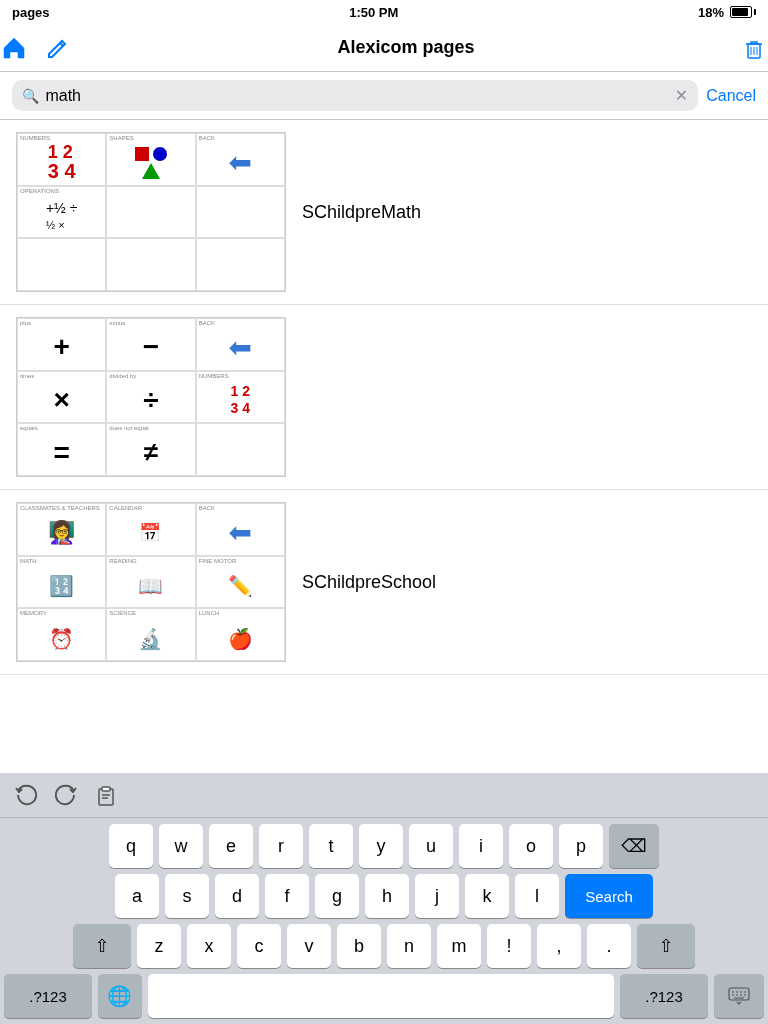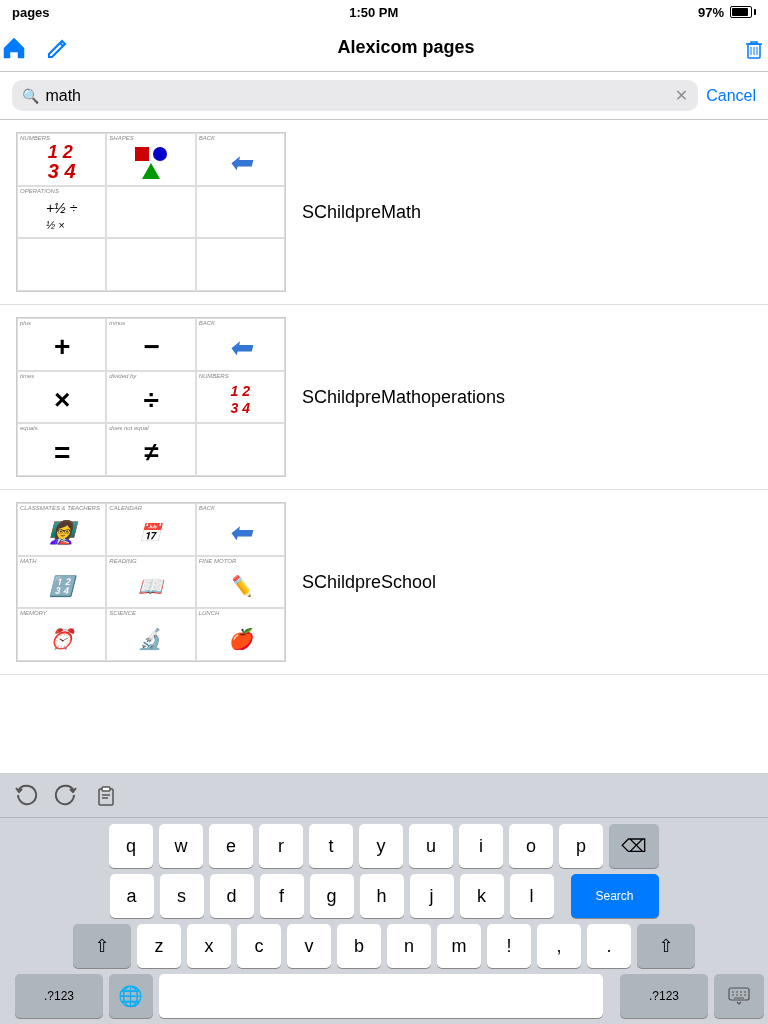--- a/index.html
+++ b/index.html
@@ -47,21 +47,21 @@
 
     
     .result-item {
       display: flex; align-items: center; padding: 12px 16px;
       border-bottom: 1px solid #e0e0e0; gap: 16px;
     }
     .result-name { font-size: 18px; color: #000; }
 
     
     .math1-grid { display: grid; grid-template-columns: repeat(3,1fr); grid-template-rows: repeat(3,1fr); width:270px; height:160px; border:1px solid #ccc; background:white; }
-    .math1-cell { border:0.5px solid #ddd; display:flex; flex-direction:column; align-items:center; justify-content:center; overflow:hidden;font-style:italic; }
+    .math1-cell { border:0.5px solid #ddd; display:flex; flex-direction:column; align-items:center; justify-content:center; overflow:hidden; }
 
     
     .keyboard-area {
       position: absolute; bottom: 0; left: 0; width: 768px;
       background: #d1d5db;
     }
     .keyboard-toolbar {
       display: flex; align-items: center; padding: 8px 12px;
       background: #d1d5db; gap: 12px; border-bottom: 1px solid #b0b4bb;
     }
@@ -69,21 +69,21 @@
     .key-row { display: flex; justify-content: center; gap: 6px; }
     .key {
       height: 44px; border-radius: 5px; background: white;
       display: flex; align-items: center; justify-content: center;
       font-size: 18px; font-weight: 400; color: #000;
       box-shadow: 0 1px 0 #888; cursor: pointer; user-select: none;
       min-width: 44px;
     }
     .key-dark { background: #adb5bd; color: #000; }
     .key-blue { background: #007aff; color: white; font-size: 16px; font-weight: 500; }
-    .key-wide { min-width: 88px; font-size: 12px; margin-left: 11px; }
+    .key-wide { min-width: 88px; font-size: 15px; }
     .key-shift { min-width: 58px; }
     .key-space { flex: 1; max-width: 380px; background: white; font-size: 16px; }
 
     .toolbar-btn { background: none; border: none; cursor: pointer; display: flex; align-items: center; }
 
     
     .battery { display: inline-flex; align-items: center; gap: 2px; }
     .battery-body { width: 22px; height: 12px; border: 1.5px solid #000; border-radius: 2px; position: relative; display: flex; align-items: center; padding: 1px; }
     .battery-fill { background: #000; height: 100%; width: 90%; border-radius: 1px; }
     .battery-tip { width: 2px; height: 6px; background: #000; border-radius: 0 1px 1px 0; }
@@ -91,21 +91,21 @@
     .search-icon-unicode { color: #8e8e93; font-size: 14px; }
     .clear-btn { color: #8e8e93; font-size: 16px; cursor: pointer; }
   </style>
 </head>
 <body>
 
 <div class="status-bar">
   <span>pages</span>
   <span>1:50 PM</span>
   <div class="status-right">
-    <span>97%</span>
+    <span>18%</span>
     <div class="battery">
       <div class="battery-body">
           <div class="battery-fill"></div>
         </div>
       <div class="battery-tip"></div>
     </div>
   </div>
 </div>
 
 <div class="nav-bar">
@@ -216,21 +216,20 @@
       <div class="math1-cell" style="position:relative;">
         <span style="font-size:6px;color:#888;position:absolute;top:1px;left:2px;">equals</span>
         <div style="font-size:28px;font-weight:bold;color:#000;margin-top:6px;">=</div>
       </div>
       <div class="math1-cell" style="position:relative;">
         <span style="font-size:6px;color:#888;position:absolute;top:1px;left:2px;">does not equal</span>
         <div style="font-size:26px;font-weight:bold;color:#000;margin-top:6px;">≠</div>
       </div>
       <div class="math1-cell"></div>
     </div>
-    <span class="result-name">SChildpreMathoperations</span>
   </div>
 
   <div class="result-item">
     <div class="math1-grid">
 
       <div class="math1-cell" style="position:relative;">
         <span style="font-size:6px;color:#888;position:absolute;top:1px;left:2px;">CLASSMATES &amp; TEACHERS</span>
         <div style="font-size:22px;margin-top:8px;">👩‍🏫</div>
       </div>
       <div class="math1-cell" style="position:relative;">

